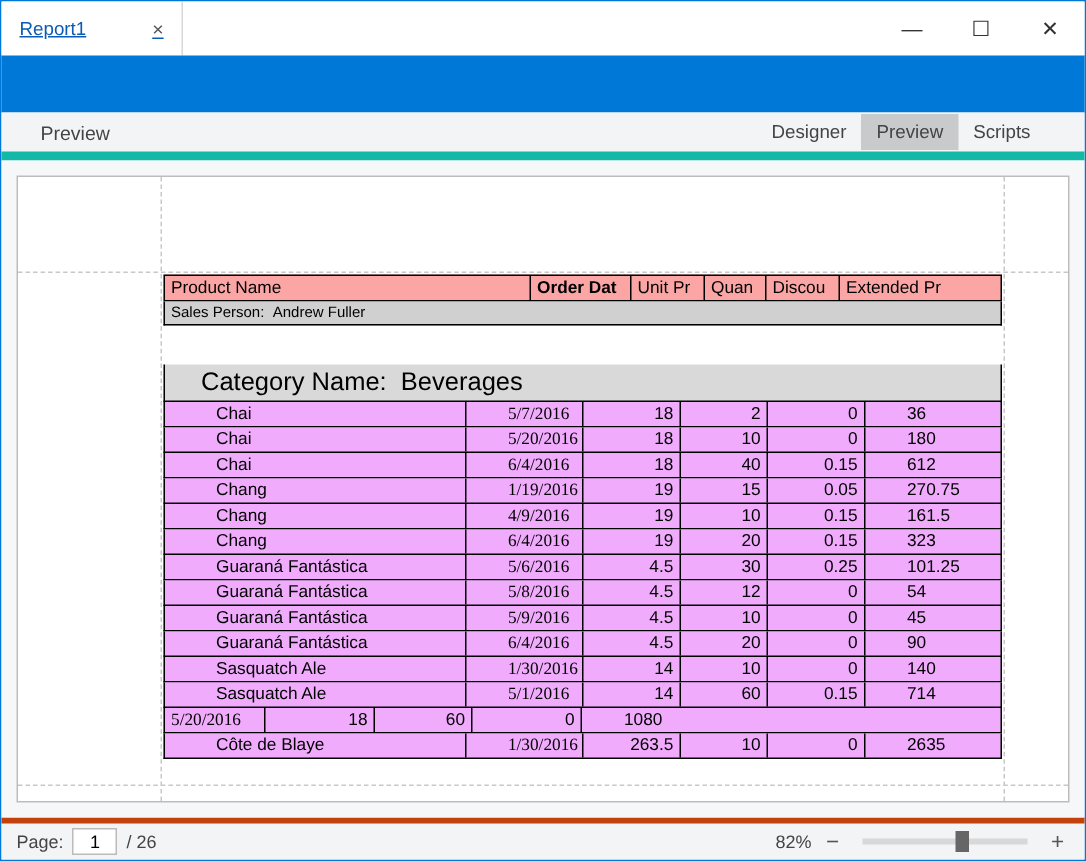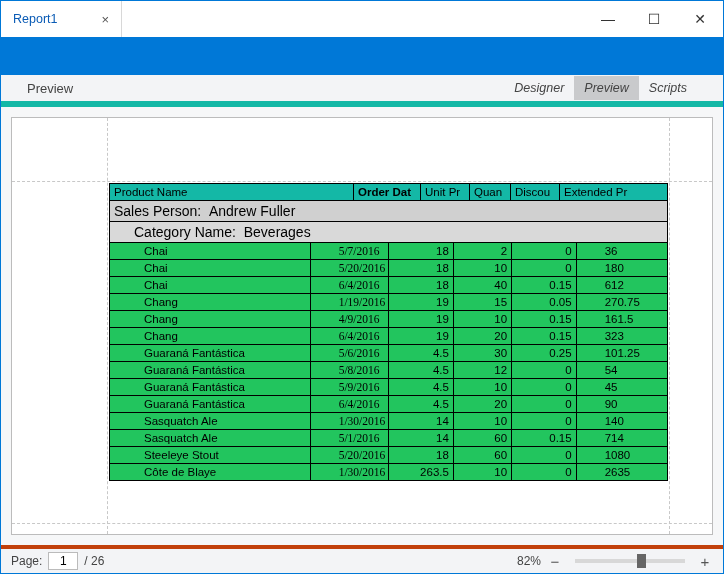--- a/index.html
+++ b/index.html
@@ -12,36 +12,37 @@
   }
   .titlebar {
     height: 36px; display: flex; align-items: stretch;
     background: #fff;
   }
   .tab {
     height: 36px; display: flex; align-items: center;
     padding: 0 12px; font-size: 12.5px; color: #0a5bb5;
     border-right: 1px solid #d8d8d8;
     gap: 44px;
+    text-decoration: underline;
   }
   .tab .close { font-size: 13px; color: #555; cursor: pointer; }
   .title-spacer { flex: 1; }
   .winbtn {
     width: 46px; display: flex; align-items: center; justify-content: center;
     font-size: 14px; color: #333; cursor: pointer;
   }
   .ribbon {
     height: 38px; background: #0078d7;
   }
   .toolbar {
     height: 32px; background: #f3f4f6; border-bottom: 6px solid #14b8a6;
     display: flex; align-items: center; padding: 0 26px; font-size: 13px; color: #444;
   }
   .toolbar .left { flex: 1; }
-  .toolbar .tab-btn { padding: 5px 10px; cursor: pointer; font-size: 12.5px; color: #444; font-style: italic; }
+  .toolbar .tab-btn { padding: 5px 10px; cursor: pointer; font-size: 12.5px; color: #444; }
   .toolbar .tab-btn.active { background: #c9cacc; }
   .content {
     flex: 1; background: #f6f7f8;
     padding: 10px;
     overflow: hidden;
     position: relative;
   }
   .paper {
     width: 100%; height: 100%;
     background: #fff;
@@ -58,39 +59,39 @@
   .guide.v1 { left: 95px; top: 0; bottom: 0; border-left: 1px dashed #c8c8c8; }
   .guide.v2 { right: 42px; top: 0; bottom: 0; border-left: 1px dashed #c8c8c8; }
 
   .report {
     position: absolute;
     left: 97px; top: 65px; right: 44px;
     font-size: 11.5px;
     color: #000;
   }
   .hdr-row {
-    display: flex; background: #14b8a6;
+    display: flex; background: #fca5a5;
     border: 1px solid #000;
   }
   .hdr-cell {
     border-right: 1px solid #000; padding: 2px 4px; font-size: 11.5px;
     overflow: hidden; white-space: nowrap;
   }
   .hdr-cell:last-child { border-right: none; }
   .group1 {
     background: #d0d0d0; border: 1px solid #000; border-top: none;
-    padding: 2px 4px; font-size: 14px;
+    padding: 2px 4px; font-size: 10px;
   }
   .group2 {
     background: #d9d9d9; border: 1px solid #000; border-top: none;
-    padding: 2px 4px 2px 24px; font-size: 14px;
+    padding: 2px 4px 2px 24px; font-size: 17px; margin-top: 26px;
   }
   .data-row {
     display: flex; border: 1px solid #000; border-top: none;
-    background: #22c55e;
+    background: #f0abfc;
     gap: 24px;
   }
   .cell {
     border-right: 1px solid #000; padding: 2px 4px; font-size: 11.5px;
     overflow: hidden; white-space: nowrap;
   }
   .cell:last-child { border-right: none; }
   .c0 { width: 244px; padding-left: 34px; }
   .c1 { width: 67px; font-family: Liberation Serif, serif; }
   .c2 { width: 49px; text-align: right; }
@@ -262,21 +263,20 @@
             </div>
             <div class="data-row">
               <div class="cell c0">Sasquatch Ale</div>
               <div class="cell c1">5/1/2016</div>
               <div class="cell c2">14</div>
               <div class="cell c3">60</div>
               <div class="cell c4">0.15</div>
               <div class="cell c5">714</div>
             </div>
             <div class="data-row">
-              <div class="cell c0">Steeleye Stout</div>
               <div class="cell c1">5/20/2016</div>
               <div class="cell c2">18</div>
               <div class="cell c3">60</div>
               <div class="cell c4">0</div>
               <div class="cell c5">1080</div>
             </div>
             <div class="data-row">
               <div class="cell c0">Côte de Blaye</div>
               <div class="cell c1">1/30/2016</div>
               <div class="cell c2">263.5</div>

